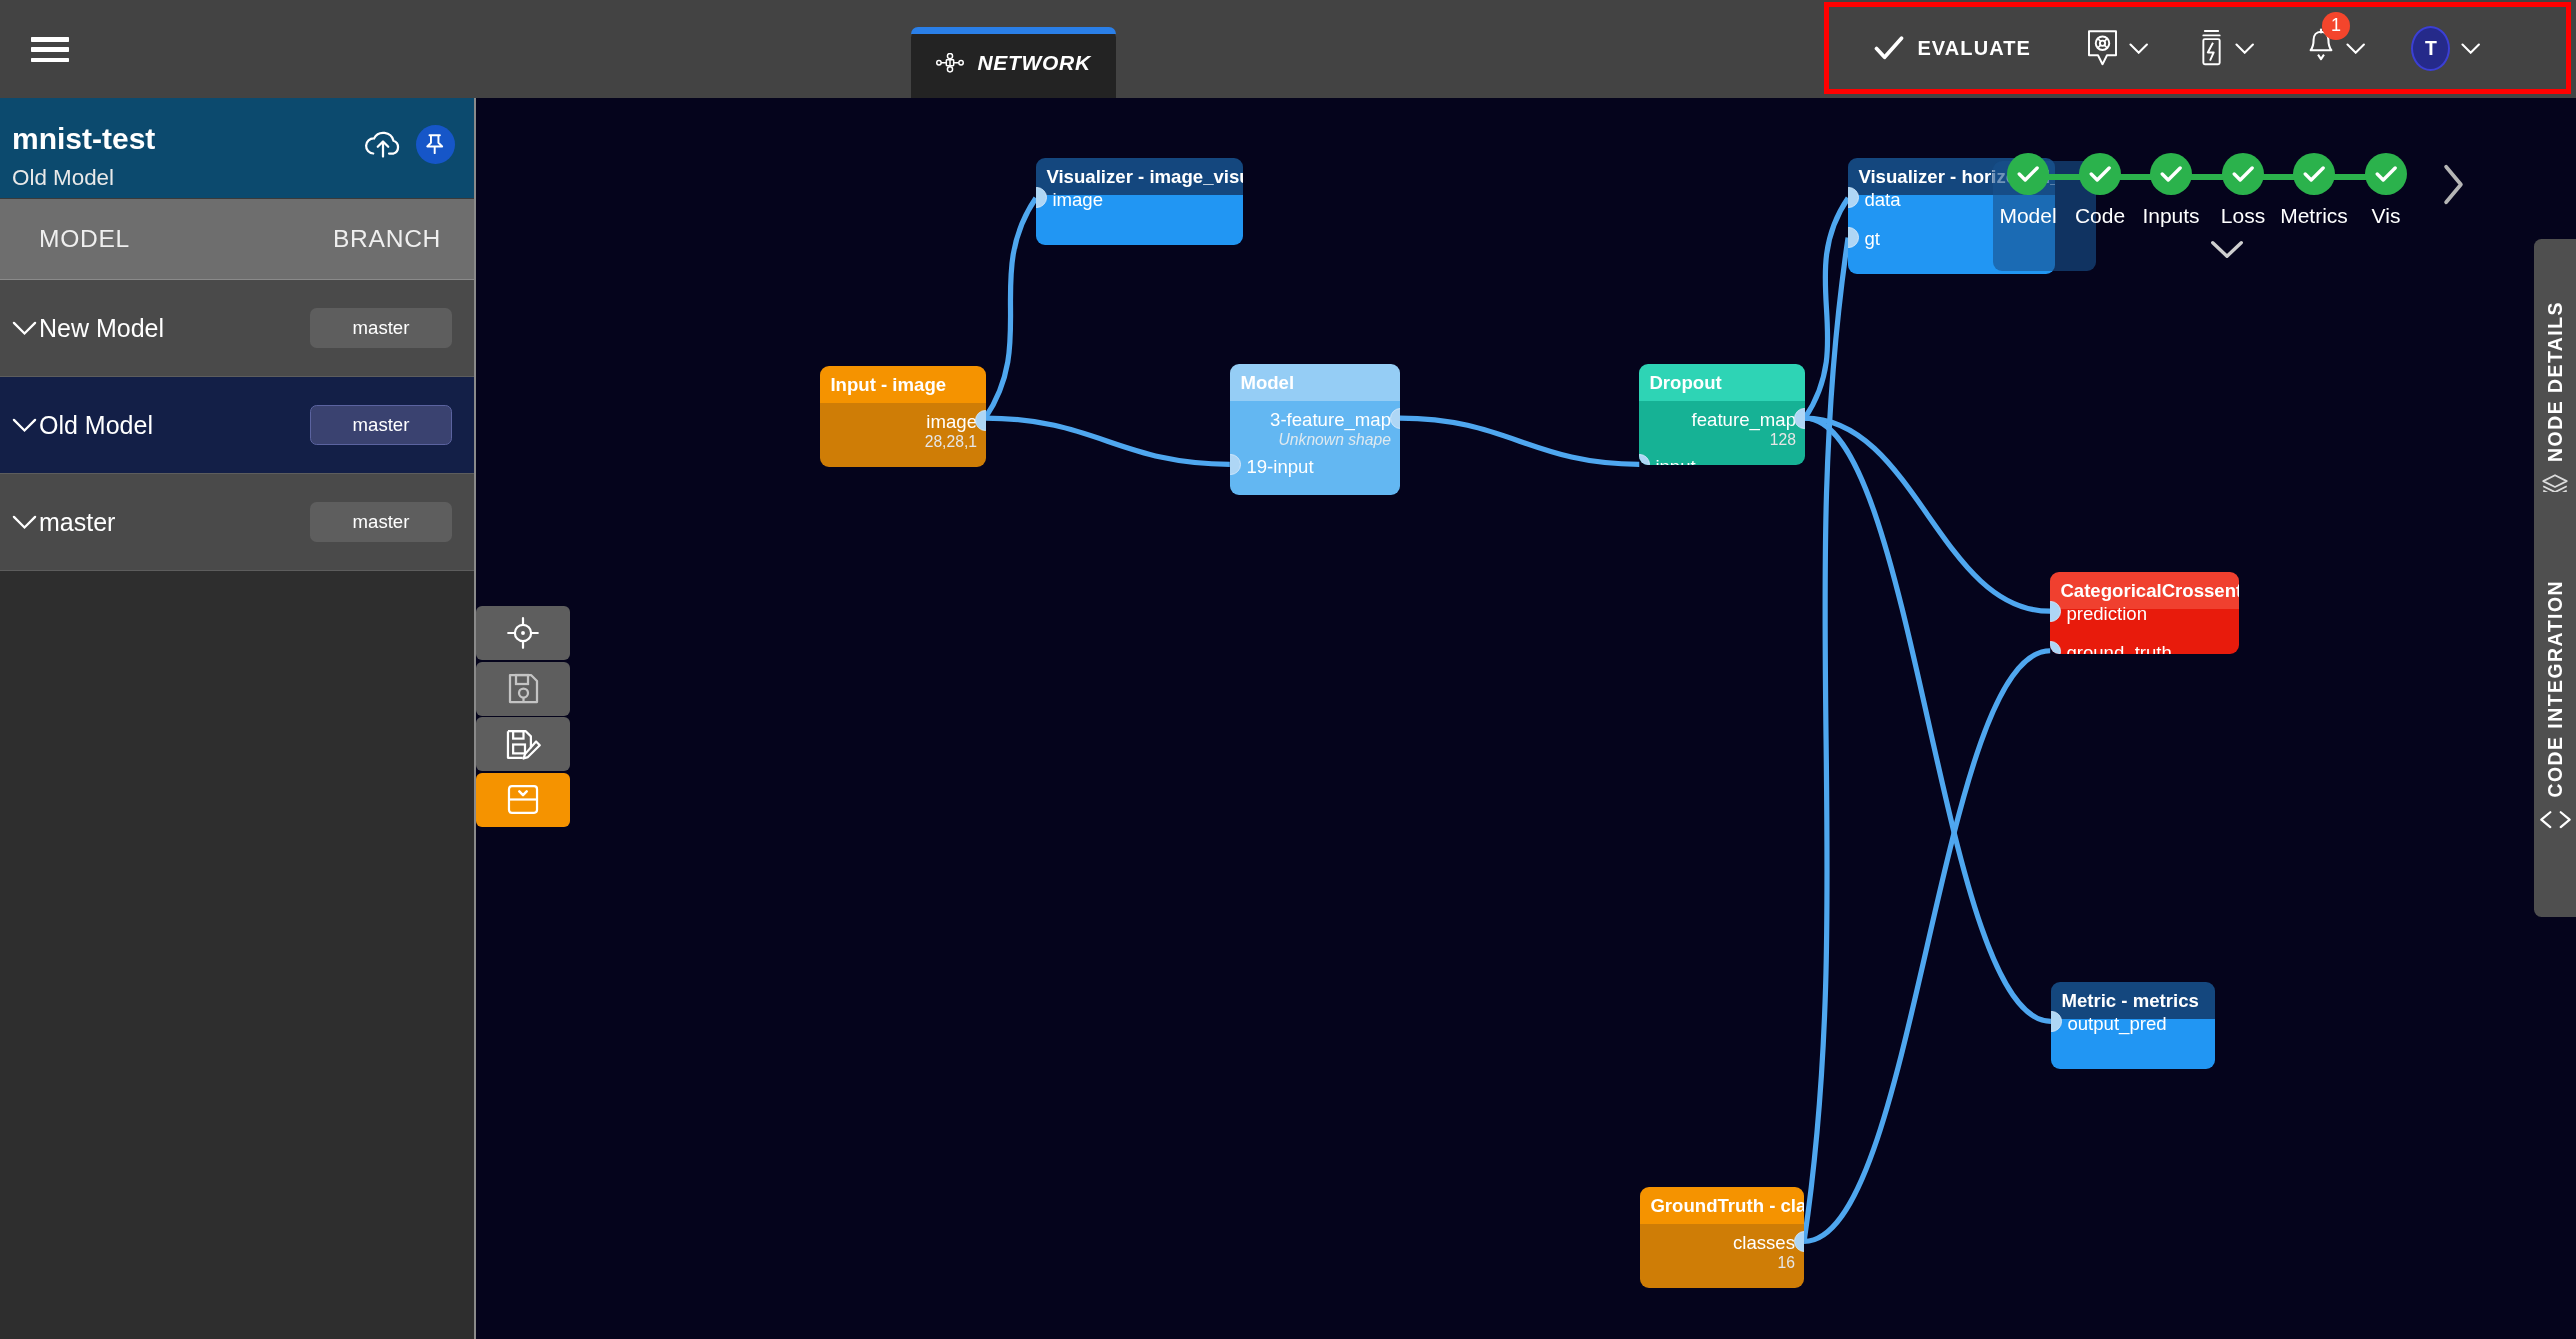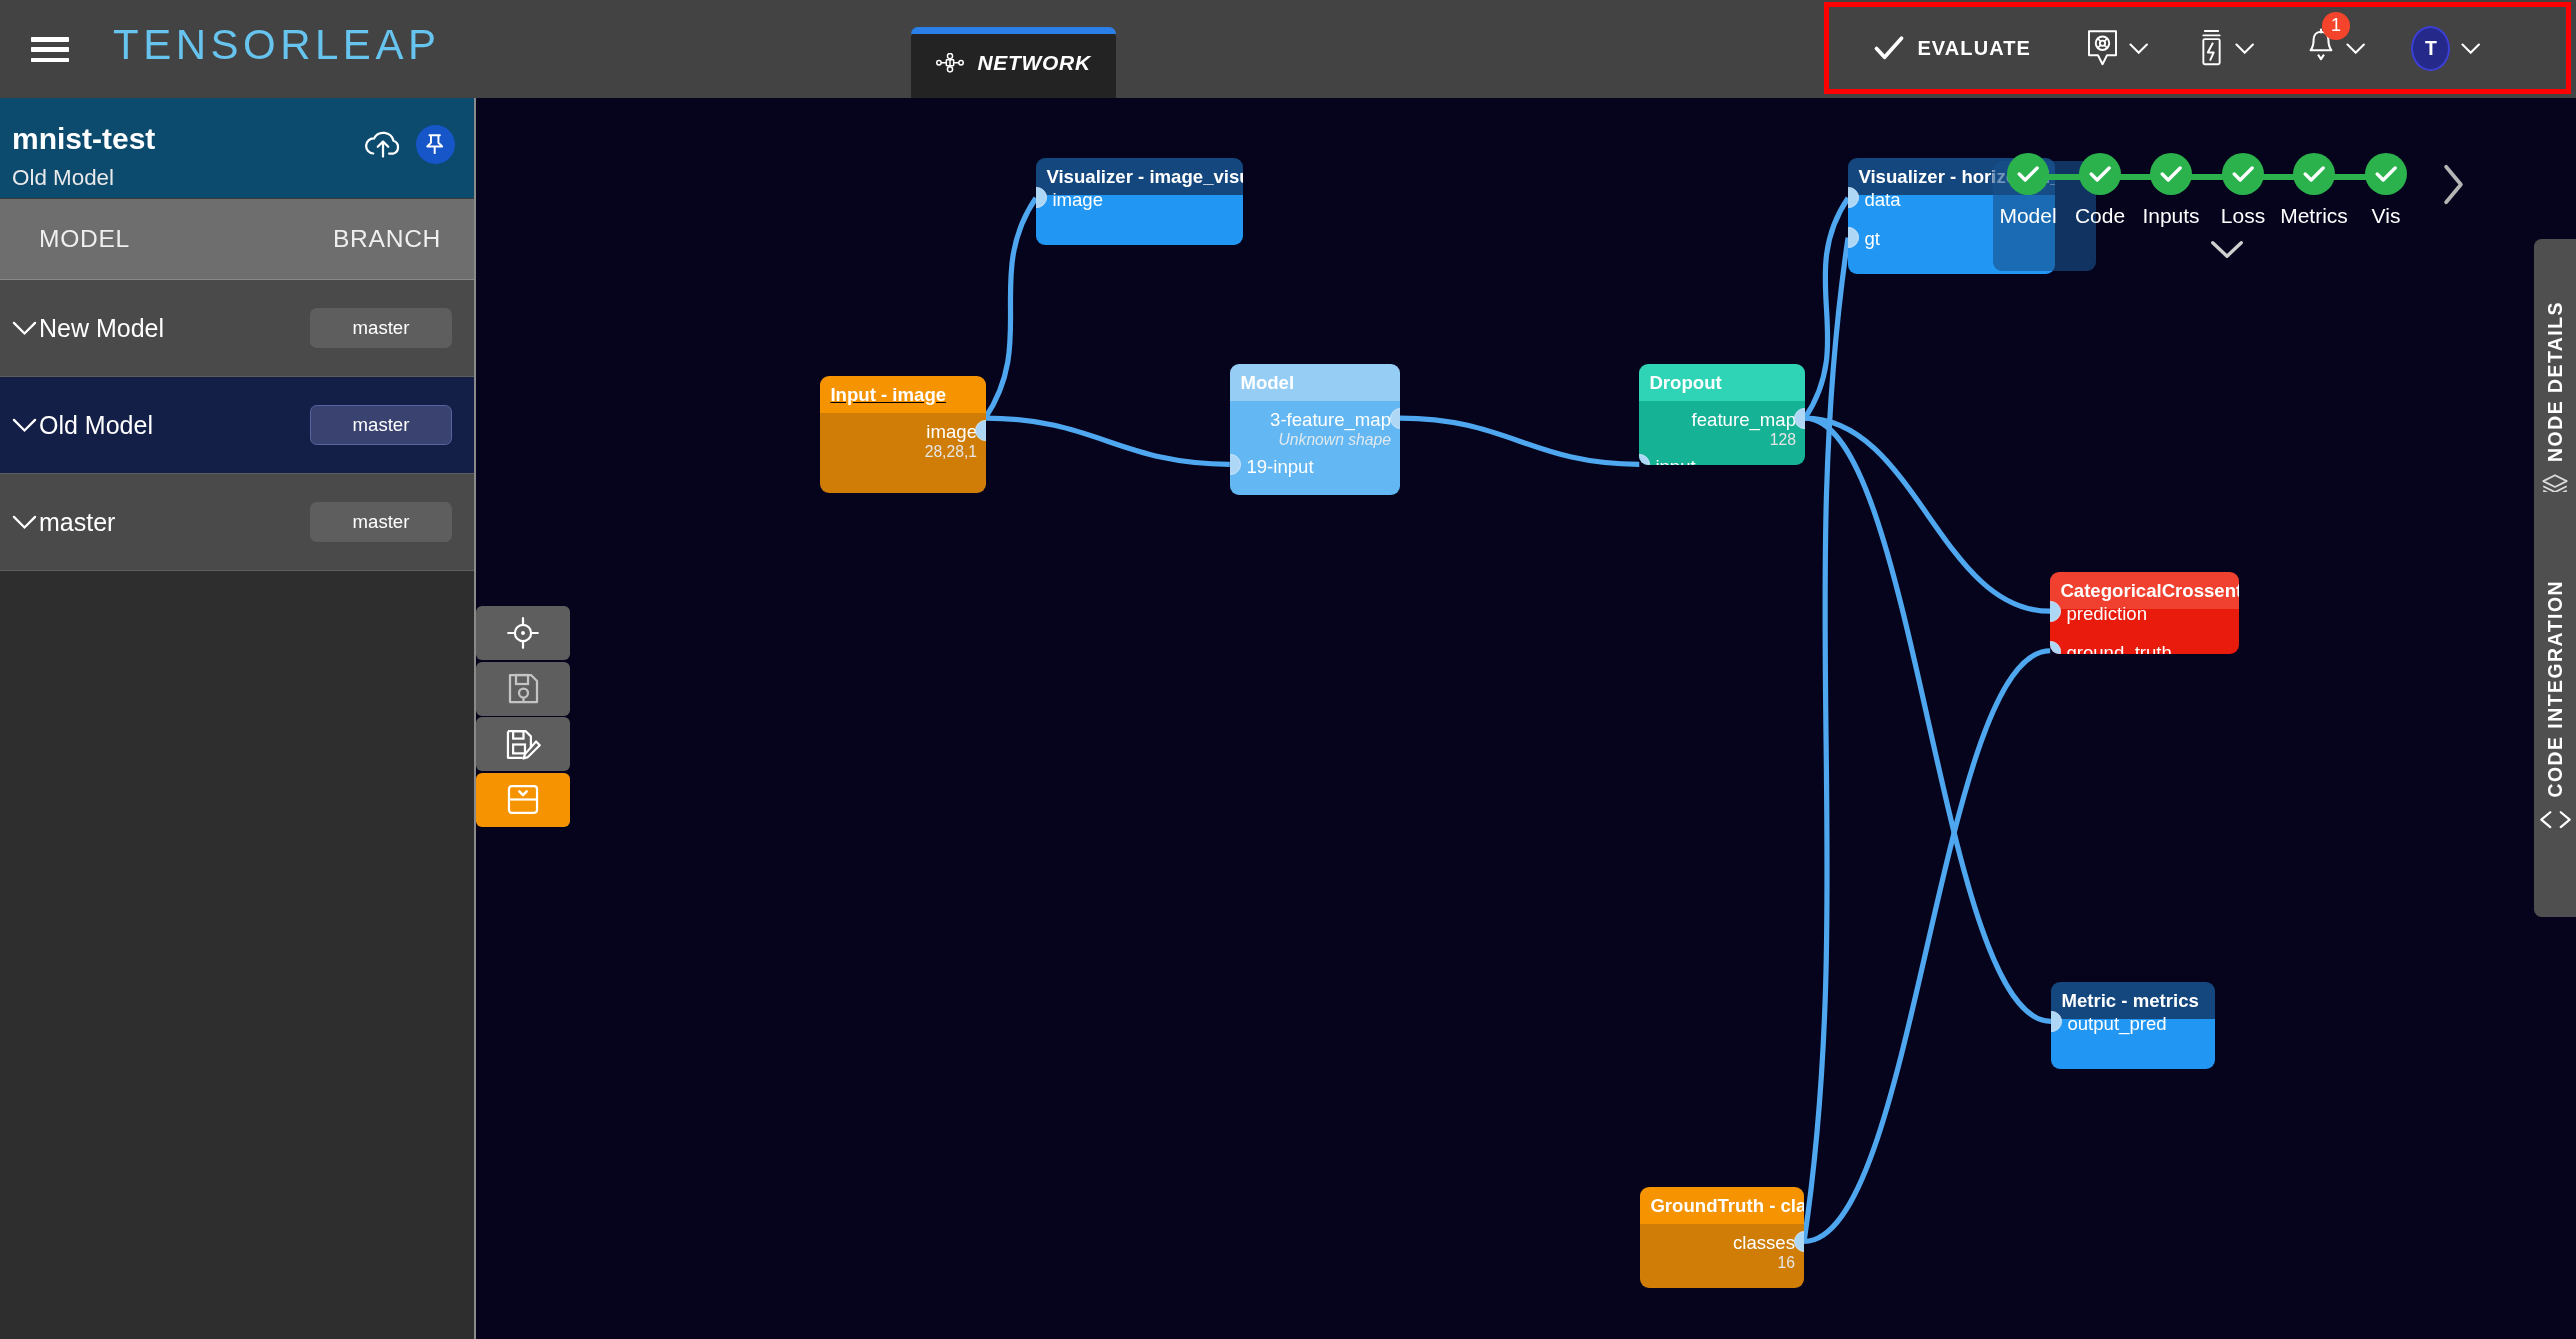--- a/index.html
+++ b/index.html
@@ -194,21 +194,20 @@
 <body>
 
 <div id="app">
 
   <div class="topbar">
     <div class="hamburger">
       <span></span>
         <span></span>
         <span></span>
     </div>
-    <div class="brand">TENSORLEAP</div>
 
     <div class="tabs">
       <div class="tab active">
         <svg width="28" height="19.4" viewBox="0 0 38 26">
           <circle cx="4" cy="13" r="3" fill="none" stroke="#fff" stroke-width="2"></circle>
           <circle cx="34" cy="13" r="3" fill="none" stroke="#fff" stroke-width="2"></circle>
           <circle cx="19" cy="4" r="3.5" fill="none" stroke="#fff" stroke-width="2"></circle>
           <circle cx="19" cy="22" r="3.5" fill="none" stroke="#fff" stroke-width="2"></circle>
           <path d="M7 13h8M23 13h8M19 7.5v11" stroke="#fff" stroke-width="2"></path>
           <rect x="14" y="9" width="10" height="8" fill="none" stroke="#fff" stroke-width="2" rx="1"></rect>
@@ -331,21 +330,21 @@
           <path d="M1778,1533 C1926.5,1533 1959.5,741 2108,741"></path>
         </g>
     </svg>
     <div id="nodeLayer">
         <div class="node n-vis" style="left: 558px; top: 60px; width: 207px; height: 87px;">
           <div class="hdr">Visualizer - image_visualizer</div>
           <div class="body" style="height: calc(100% - 34px);"></div>
           <div class="pname" style="top: 31px; left: 16.4px;">image</div>
           <div class="dot" style="top: 29px; left: -10.4px;"></div>
         </div>
-        <div class="node n-input" style="left: 342px; top: 278px; width: 166px; height: 117px; text-decoration: underline;">
+        <div class="node n-input" style="left: 342px; top: 268px; width: 166px; height: 101px;">
           <div class="hdr">Input - image</div>
           <div class="body" style="height: calc(100% - 34px);"></div>
           <div class="pname" style="top: 45px; right: 9px;">image</div>
           <div class="pshape" style="top: 67px; right: 9px;">28,28,1</div>
           <div class="dot" style="top: 44px; left: 155px;"></div>
         </div>
         <div class="node n-model" style="left: 752px; top: 266px; width: 170px; height: 131px;">
           <div class="hdr">Model</div>
           <div class="body" style="height: calc(100% - 34px);"></div>
           <div class="pname" style="top: 45px; right: 9px;">3-feature_map</div>

